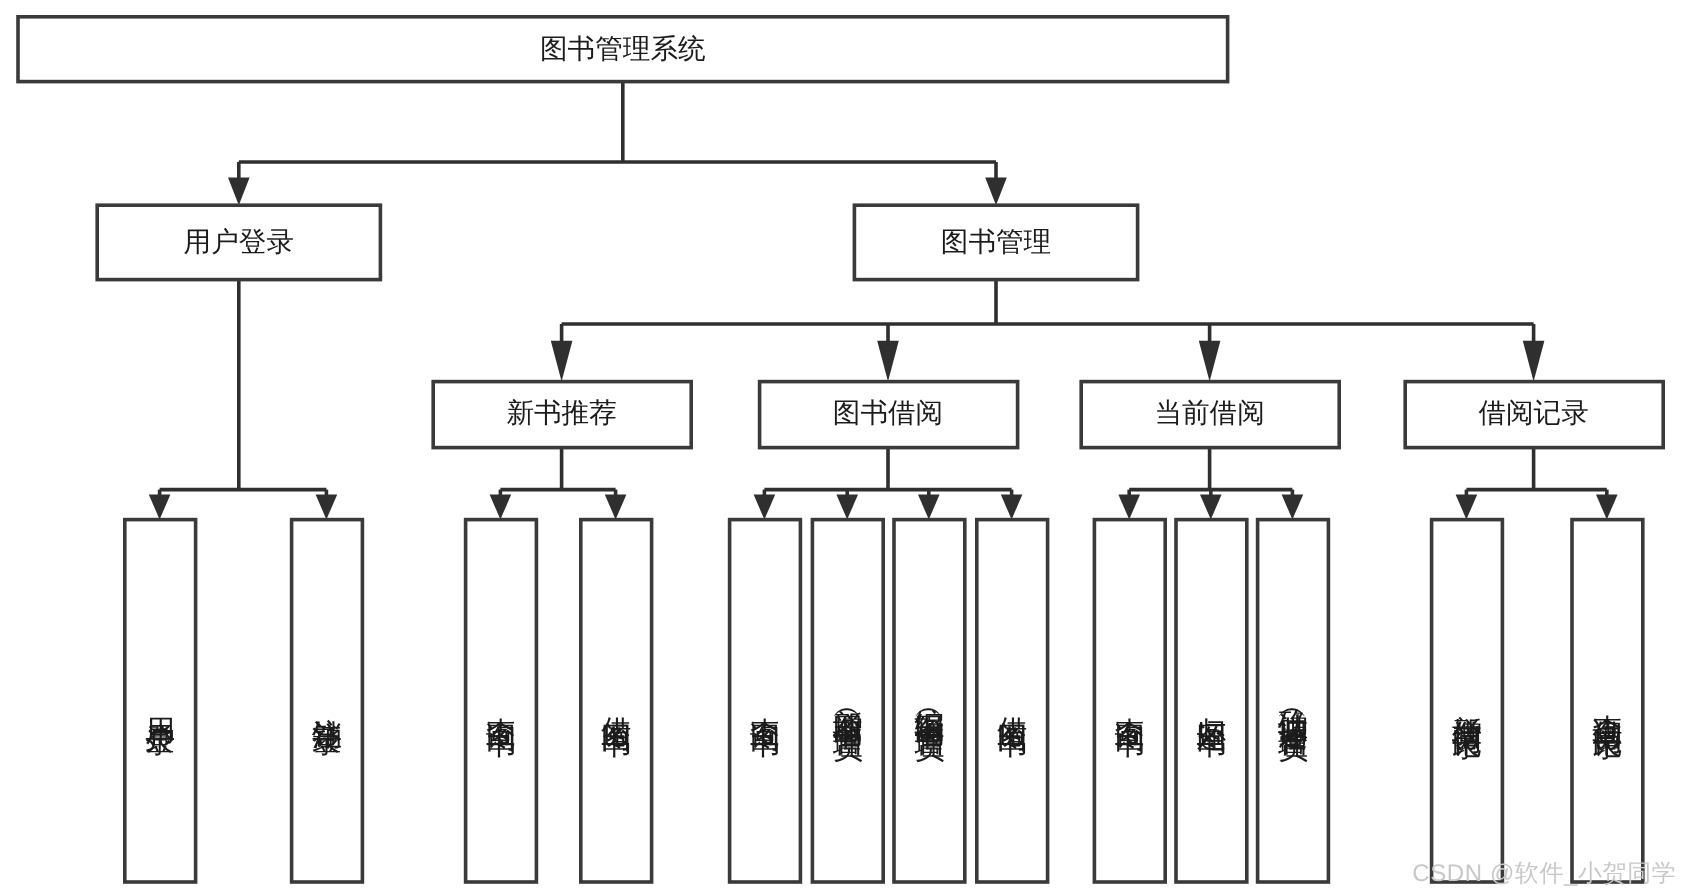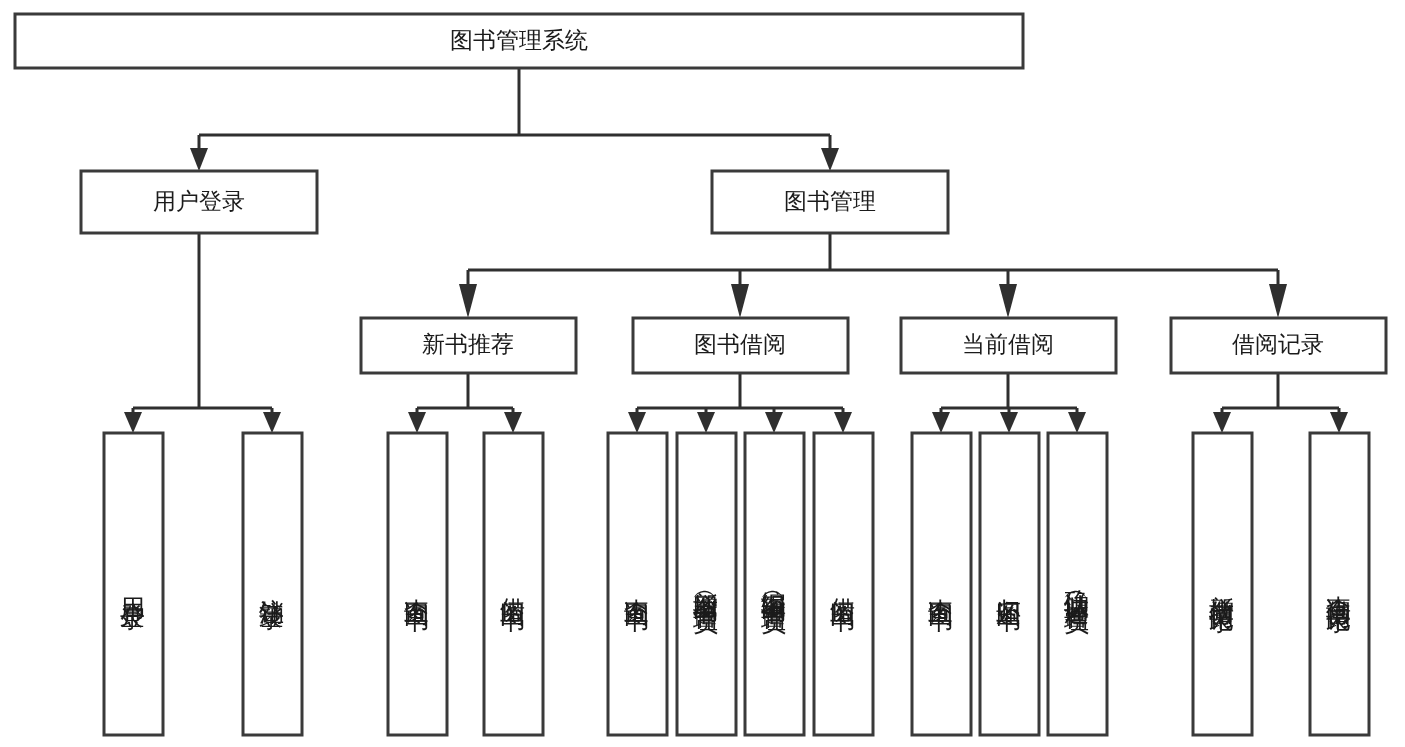--- a/index.html
+++ b/index.html
@@ -231,13 +231,14 @@
       <rect class="node-box" x="1193" y="433" width="59" height="302"></rect>
       <text class="node-label-v" x="1222" y="584">新增借阅记录</text>
     </g>
     <g>
       <rect class="node-box" x="1310" y="433" width="59" height="302"></rect>
       <text class="node-label-v" x="1339" y="584">查询借阅记录</text>
     </g>
 
   </svg>
 
+  <div class="watermark-text">CSDN @软件_小贺同学</div>
 </div>
 
 </body></html>

